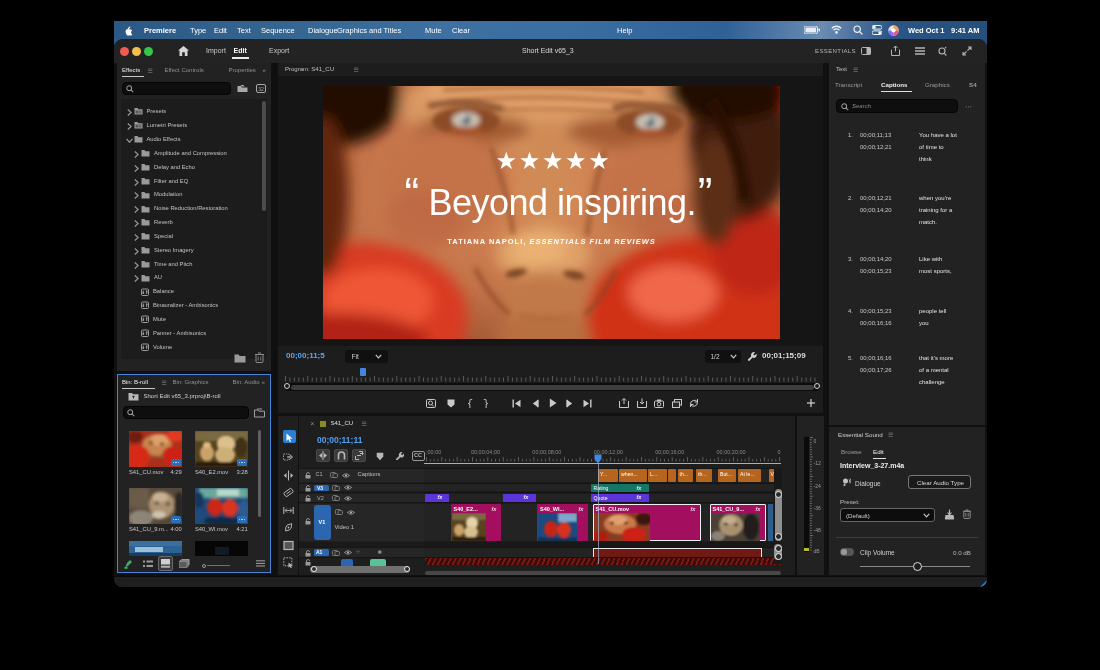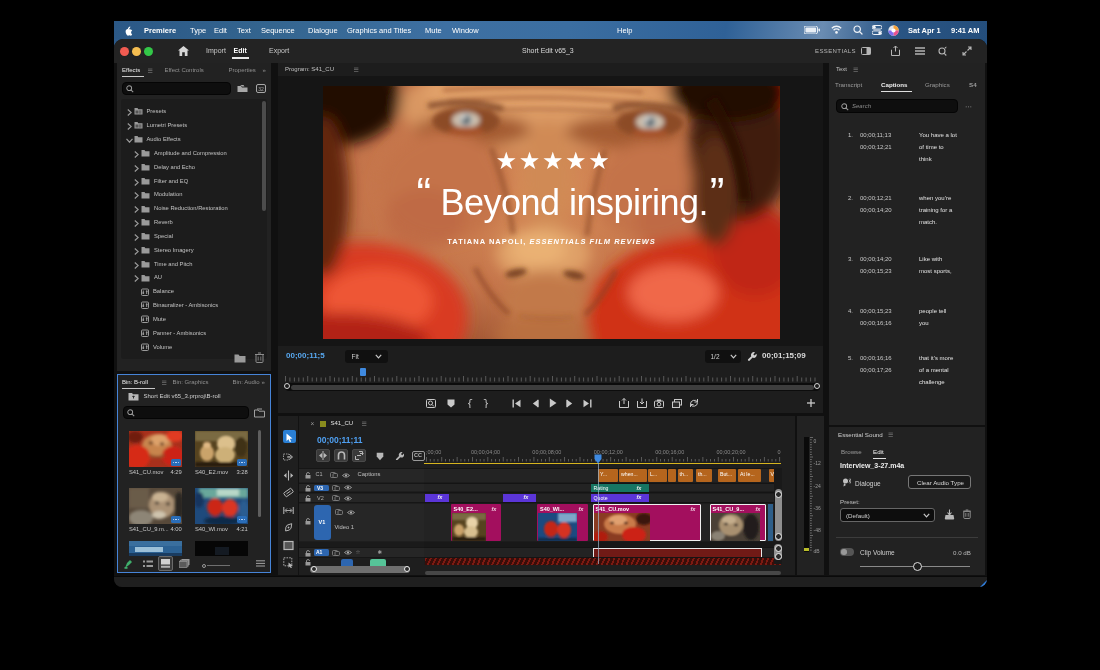--- a/index.html
+++ b/index.html
@@ -24,23 +24,23 @@
   <div id="menubar" class="ab">
     <svg class="ab" style="left:10px;top:3.5px" width="11" height="12" viewBox="0 0 11 12">
       <path fill="#fff" d="M5.6 3.1c.6-.8 1.5-1.2 2.3-1.2.1.9-.3 1.7-.8 2.3-.6.7-1.4 1.2-2.3 1.1-.1-.8.3-1.6.8-2.2zM7.9 5.7c1 0 1.9.6 2.4 1.3-1.1.7-1.5 1.6-1.4 2.6.1 1 .7 1.8 1.3 2.1-.4.8-.9 1.6-1.6 1.6-.7 0-1-.4-1.8-.4s-1.2.4-1.8.4c-.8 0-1.5-.9-2-1.8C1.9 9.7 1.6 7 2.8 5.9c.5-.6 1.3-1 2-1 .7 0 1.3.5 1.8.5.4 0 1-.6 1.3.3z" transform="scale(0.8)"></path>
     </svg>
     <span style="left:30px;font-weight:700">Premiere</span>
     <span style="left:76px">Type</span>
     <span style="left:100px">Edit</span>
     <span style="left:123px">Text</span>
     <span style="left:147px">Sequence</span>
     <span style="left:194px">Dialogue</span>
-    <span style="left:233px">Graphics and Titles</span>
+    <span style="left:223px">Graphics and Titles</span>
     <span style="left:311px">Mute</span>
-    <span style="left:338px">Window</span>
+    <span style="left:338px">Clear</span>
     <span style="left:503px">Help</span>
     <svg class="ab" style="left:690px;top:5px" width="16" height="8" viewBox="0 0 16 8">
       <rect x="0" y="0" width="13.5" height="8" rx="2" fill="none" stroke="#e8eef5" stroke-width="1"></rect>
       <rect x="1.4" y="1.4" width="10.7" height="5.2" rx="1" fill="#e8eef5"></rect>
       <rect x="14.5" y="2.5" width="1.5" height="3" rx="0.7" fill="#e8eef5"></rect>
     </svg>
     <svg class="ab" style="left:717px;top:4px" width="11" height="9" viewBox="0 0 11 9">
       <path d="M0.8 3.2 A6.6 6.6 0 0 1 10.2 3.2" fill="none" stroke="#eef2f7" stroke-width="1.3"></path>
       <path d="M2.6 5.2 A4 4 0 0 1 8.4 5.2" fill="none" stroke="#eef2f7" stroke-width="1.3"></path>
       <circle cx="5.5" cy="7.4" r="1.3" fill="#eef2f7"></circle>
@@ -55,21 +55,21 @@
       <rect x="0" y="5.9" width="10" height="3.6" rx="1.8" fill="none" stroke="#eef2f7" stroke-width="1"></rect>
       <circle cx="7.8" cy="7.7" r="1.5" fill="#eef2f7"></circle>
     </svg>
     <svg class="ab" style="left:774px;top:3.5px" width="11" height="11" viewBox="0 0 11 11">
       <circle cx="5.5" cy="5.5" r="5.2" fill="#e0e4ea"></circle>
       <path d="M5.5 5.5 L5.5 .3 A5.2 5.2 0 0 1 10.7 5.5 Z" fill="#f5a33b"></path>
       <path d="M5.5 5.5 L10.7 5.5 A5.2 5.2 0 0 1 5.5 10.7 Z" fill="#e8538f"></path>
       <path d="M5.5 5.5 L5.5 10.7 A5.2 5.2 0 0 1 .3 5.5 Z" fill="#7f6df2"></path>
       <circle cx="5.5" cy="5.5" r="2.1" fill="#fff"></circle>
     </svg>
-    <span style="left:794px;font-weight:600">Sat Apr 1</span>
+    <span style="left:794px;font-weight:600">Wed Oct 1</span>
     <span style="left:837px;font-weight:600">9:41 AM</span>
   </div>
   <div class="ab" style="left:114px;top:39px;width:873px;height:14px;background:linear-gradient(90deg,#2c5a8a,#35659a 40%,#2c5a8a 80%,#224e7d)"></div>
   <div id="win" class="ab">
 
     <div class="ab" style="left:0;top:0;width:873px;height:24px;background:#232323"></div>
     <div class="ab" style="left:6px;top:7.5px;width:9px;height:9px;border-radius:50%;background:#f15b51"></div>
     <div class="ab" style="left:18px;top:7.5px;width:9px;height:9px;border-radius:50%;background:#f4bd50"></div>
     <div class="ab" style="left:30px;top:7.5px;width:9px;height:9px;border-radius:50%;background:#33c748"></div>
     <svg class="ab" style="left:29.5px;top:7px" width="0" height="0"></svg>
@@ -538,21 +538,21 @@
  <path d="M282 64 Q268 112 264 150" stroke="#9a5530" stroke-width="5" fill="none" opacity="0.8"></path>
  <ellipse cx="193" cy="187" rx="11" ry="4" fill="#6b3619" transform="rotate(-12 193 187)" opacity="0.85"></ellipse>
  <ellipse cx="251" cy="189" rx="11" ry="4" fill="#6b3619" transform="rotate(12 251 189)" opacity="0.85"></ellipse>
  <path d="M152 182 Q166 210 186 228" stroke="#8a4424" stroke-width="4.5" fill="none" opacity="0.7"></path>
  <path d="M293 184 Q280 212 262 229" stroke="#8a4424" stroke-width="4.5" fill="none" opacity="0.7"></path>
  <path d="M196 230 Q222 235 250 231" stroke="#96502a" stroke-width="2.5" fill="none" opacity="0.4"></path>
  <path d="M388 14 Q418 60 422 115" stroke="#2a1205" stroke-width="13" fill="none" opacity="0.85"></path>
 </g>
 </svg></div>
       <div class="txt" style="left:276px;top:84px;font-size:24px;color:#ffffff;letter-spacing:1.7px;transform:translateX(-50%);text-align:center;z-index:5">★★★★★</div>
-      <div class="txt" style="left:292px;top:106px;transform:translateX(-50%);z-index:5;color:#fff;font-size:36px;letter-spacing:-0.5px"><span style="font-size:44px;vertical-align:6px;letter-spacing:-2px">“ </span> Beyond inspiring.<span style="font-size:44px;vertical-align:6px;letter-spacing:-2px"> ”</span></div>
+      <div class="txt" style="left:280px;top:106px;transform:translateX(-50%);z-index:5;color:#fff;font-size:36px;letter-spacing:-0.5px"><span style="font-size:44px;vertical-align:6px;letter-spacing:-2px">“ </span> Beyond inspiring.<span style="font-size:44px;vertical-align:6px;letter-spacing:-2px"> ”</span></div>
       <div class="txt" style="left:274px;top:174px;transform:translateX(-50%);z-index:5;color:#fff;font-size:7.5px;font-weight:700;letter-spacing:1px">TATIANA NAPOLI, <span style="font-style:italic">ESSENTIALS FILM REVIEWS</span></div>
       <div class="txt" style="left:8.5px;top:288px;font-size:8px;color:#58a8f0;font-weight:700">00;00;11;5</div>
       <div class="ab" style="left:67.5px;top:286.5px;width:43px;height:13px;background:#101010;border-radius:3px"></div>
       <div class="txt" style="left:74px;top:289.5px;font-size:6.5px;color:#d0d0d0">Fit</div>
       <svg class="ab" style="left:97px;top:291px" width="7" height="5" viewBox="0 0 7 5">
         <path d="M0.8 0.8 L3.5 3.8 L6.2 0.8" fill="none" stroke="#c8c8c8" stroke-width="1.2"></path>
       </svg>
       <div class="ab" style="left:427.5px;top:286.5px;width:36px;height:13px;background:#101010;border-radius:3px"></div>
       <div class="txt" style="left:433px;top:289.5px;font-size:6.5px;color:#d0d0d0">1/2</div>
       <svg class="ab" style="left:452px;top:291px" width="7" height="5" viewBox="0 0 7 5">

